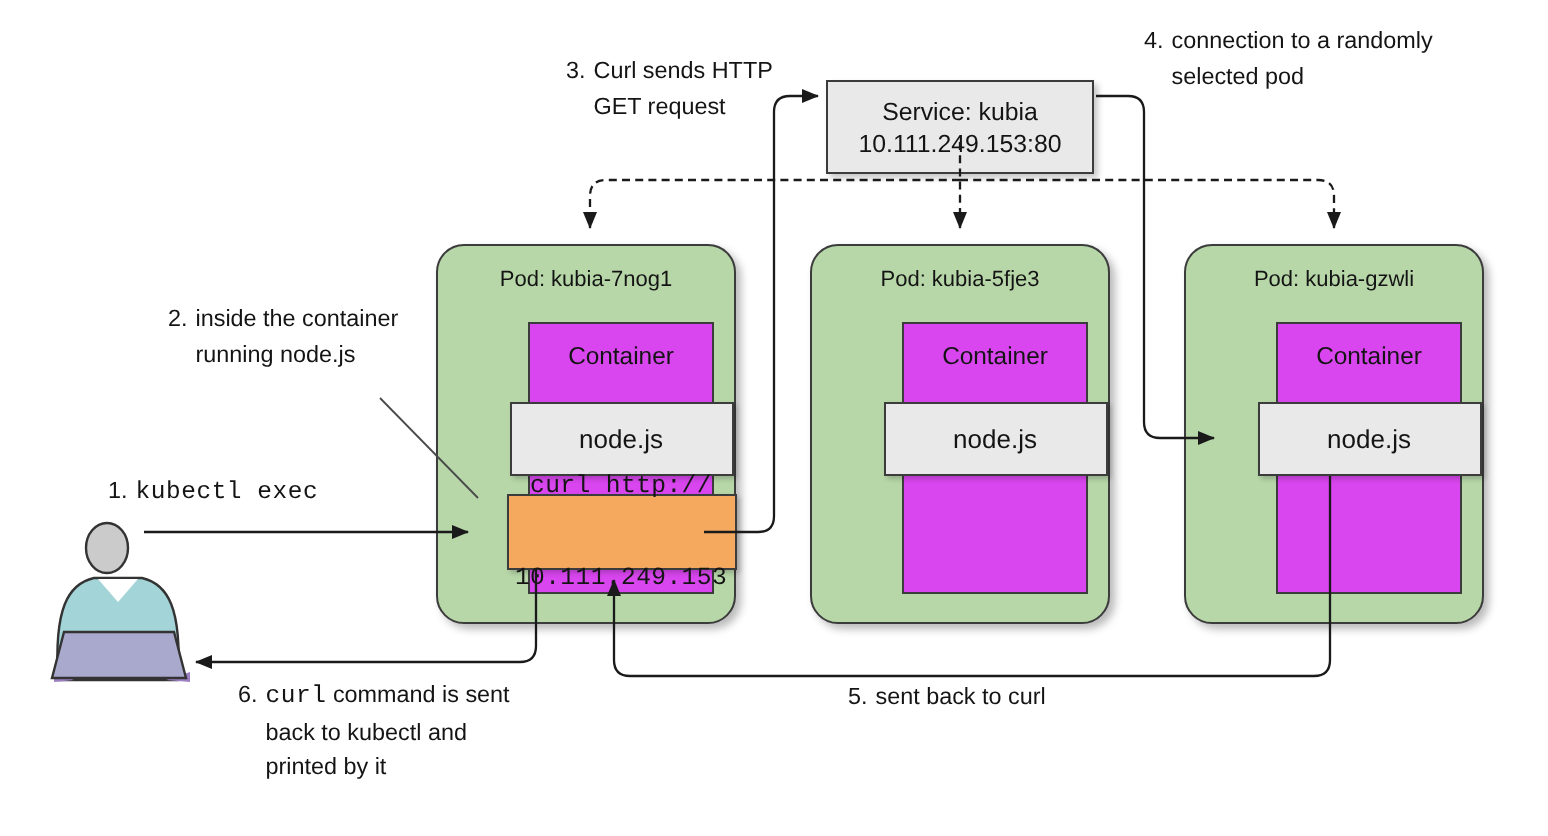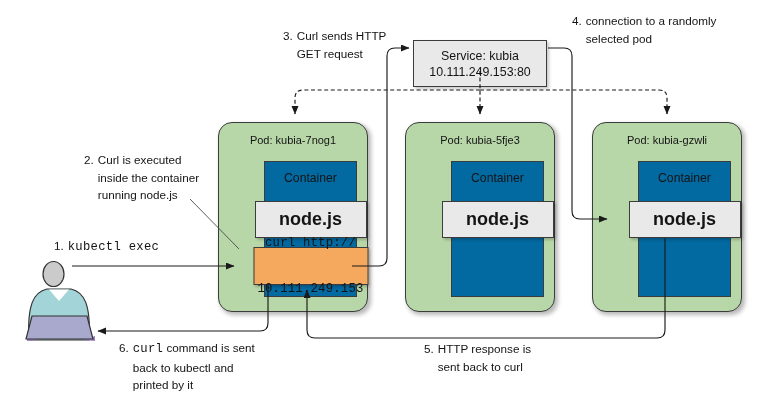--- a/index.html
+++ b/index.html
@@ -16,29 +16,28 @@
   }
   .pod{
     position:absolute;top:122px;width:150px;height:190px;box-sizing:border-box;
     background:var(--pod-green,#b7d7a8);border:1.3px solid var(--border-dark,#3c3c3c);
     border-radius:14px;box-shadow:2.5px 2.5px 4px rgba(0,0,0,.28);z-index:1;
   }
   .pod1{left:218px;}.pod2{left:405px;padding-left:32px;}.pod3{left:592px;}
   .pod-title{position:absolute;top:11px;left:0;right:0;text-align:center;font-size:11px;}
   .container-box{
     position:absolute;left:13px;right:10px;top:38px;bottom:14px;
-    background:#0369a1;border:1.2px solid var(--border-dark,#3c3c3c);box-sizing:border-box;margin-left:32px;
+    background:#d946ef;border:1.2px solid var(--border-dark,#3c3c3c);box-sizing:border-box;margin-left:32px;
   }
   .container-label{position:absolute;top:9px;left:0;right:0;text-align:center;font-size:12.2px;}
   .nodejs-box{
     position:absolute;left:50%;transform:translateX(-50%);top:39px;width:112px;height:37px;
     background:var(--box-gray,#e9e9e9);border:1.2px solid var(--border-dark,#3c3c3c);box-sizing:border-box;
-    display:flex;align-items:center;justify-content:center;font-size:18px;
+    display:flex;align-items:center;justify-content:center;font-size:13px;
     box-shadow:1.5px 1.5px 2.5px rgba(0,0,0,.2);
-    font-weight:bold;
   }
   .curl-box{
     position:absolute;left:50%;transform:translateX(-50%);top:85px;width:115px;height:38px;
     background:var(--curl-orange,#f4a95e);border:1.3px solid var(--border-dark,#3c3c3c);box-sizing:border-box;
     display:flex;flex-direction:column;align-items:center;justify-content:center;
     font-family:"Liberation Mono",monospace;font-size:12.3px;line-height:14.5px;letter-spacing:.2px;
     box-shadow:1.5px 1.5px 2.5px rgba(0,0,0,.2);
     gap:32px;
   }
   
@@ -102,21 +101,20 @@
   </div>
 
   <div class="ann a1">
     <span class="num">1.</span>
     <span class="mono">kubectl exec</span>
   </div>
 
   <div class="ann a2">
     <span class="num">2.</span>
     <span class="body">
-      <div>Curl is executed</div>
       <div>inside the container</div>
       <div>running node.js</div>
     </span>
   </div>
 
   <div class="ann a3">
     <span class="num">3.</span>
     <span class="body">
       <div>Curl sends HTTP</div>
       <div>GET request</div>
@@ -127,21 +125,20 @@
     <span class="num">4.</span>
     <span class="body">
       <div>connection to a randomly</div>
       <div>selected pod</div>
     </span>
   </div>
 
   <div class="ann a5">
     <span class="num">5.</span>
     <span class="body">
-      <div>HTTP response is</div>
       <div>sent back to curl</div>
     </span>
   </div>
 
   <div class="ann a6">
     <span class="num">6.</span>
     <span class="body">
       <div><span class="mono">curl</span><span> command is sent</span></div>
       <div>back to kubectl and</div>
       <div>printed by it</div>

